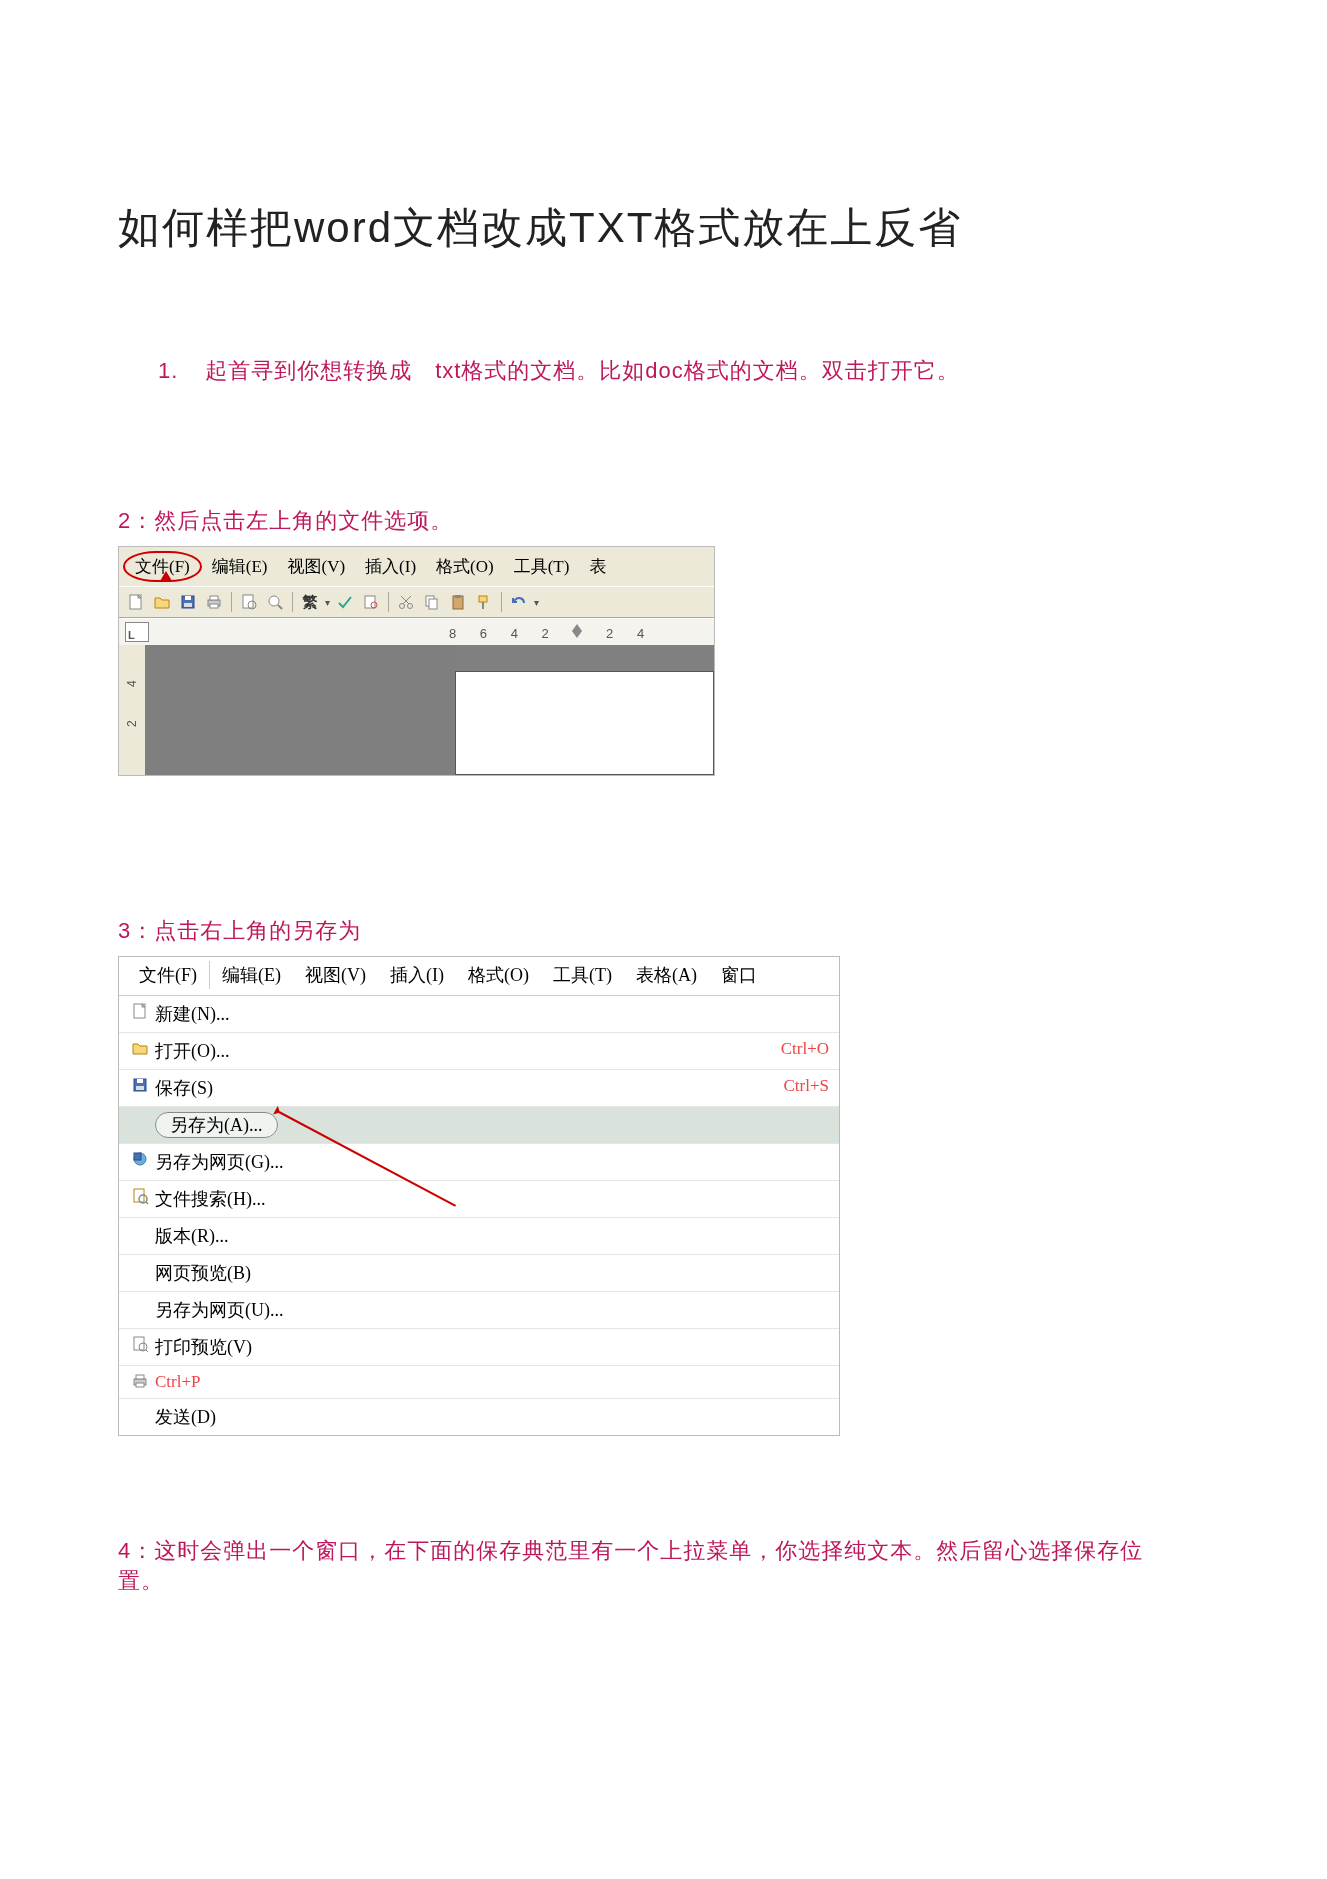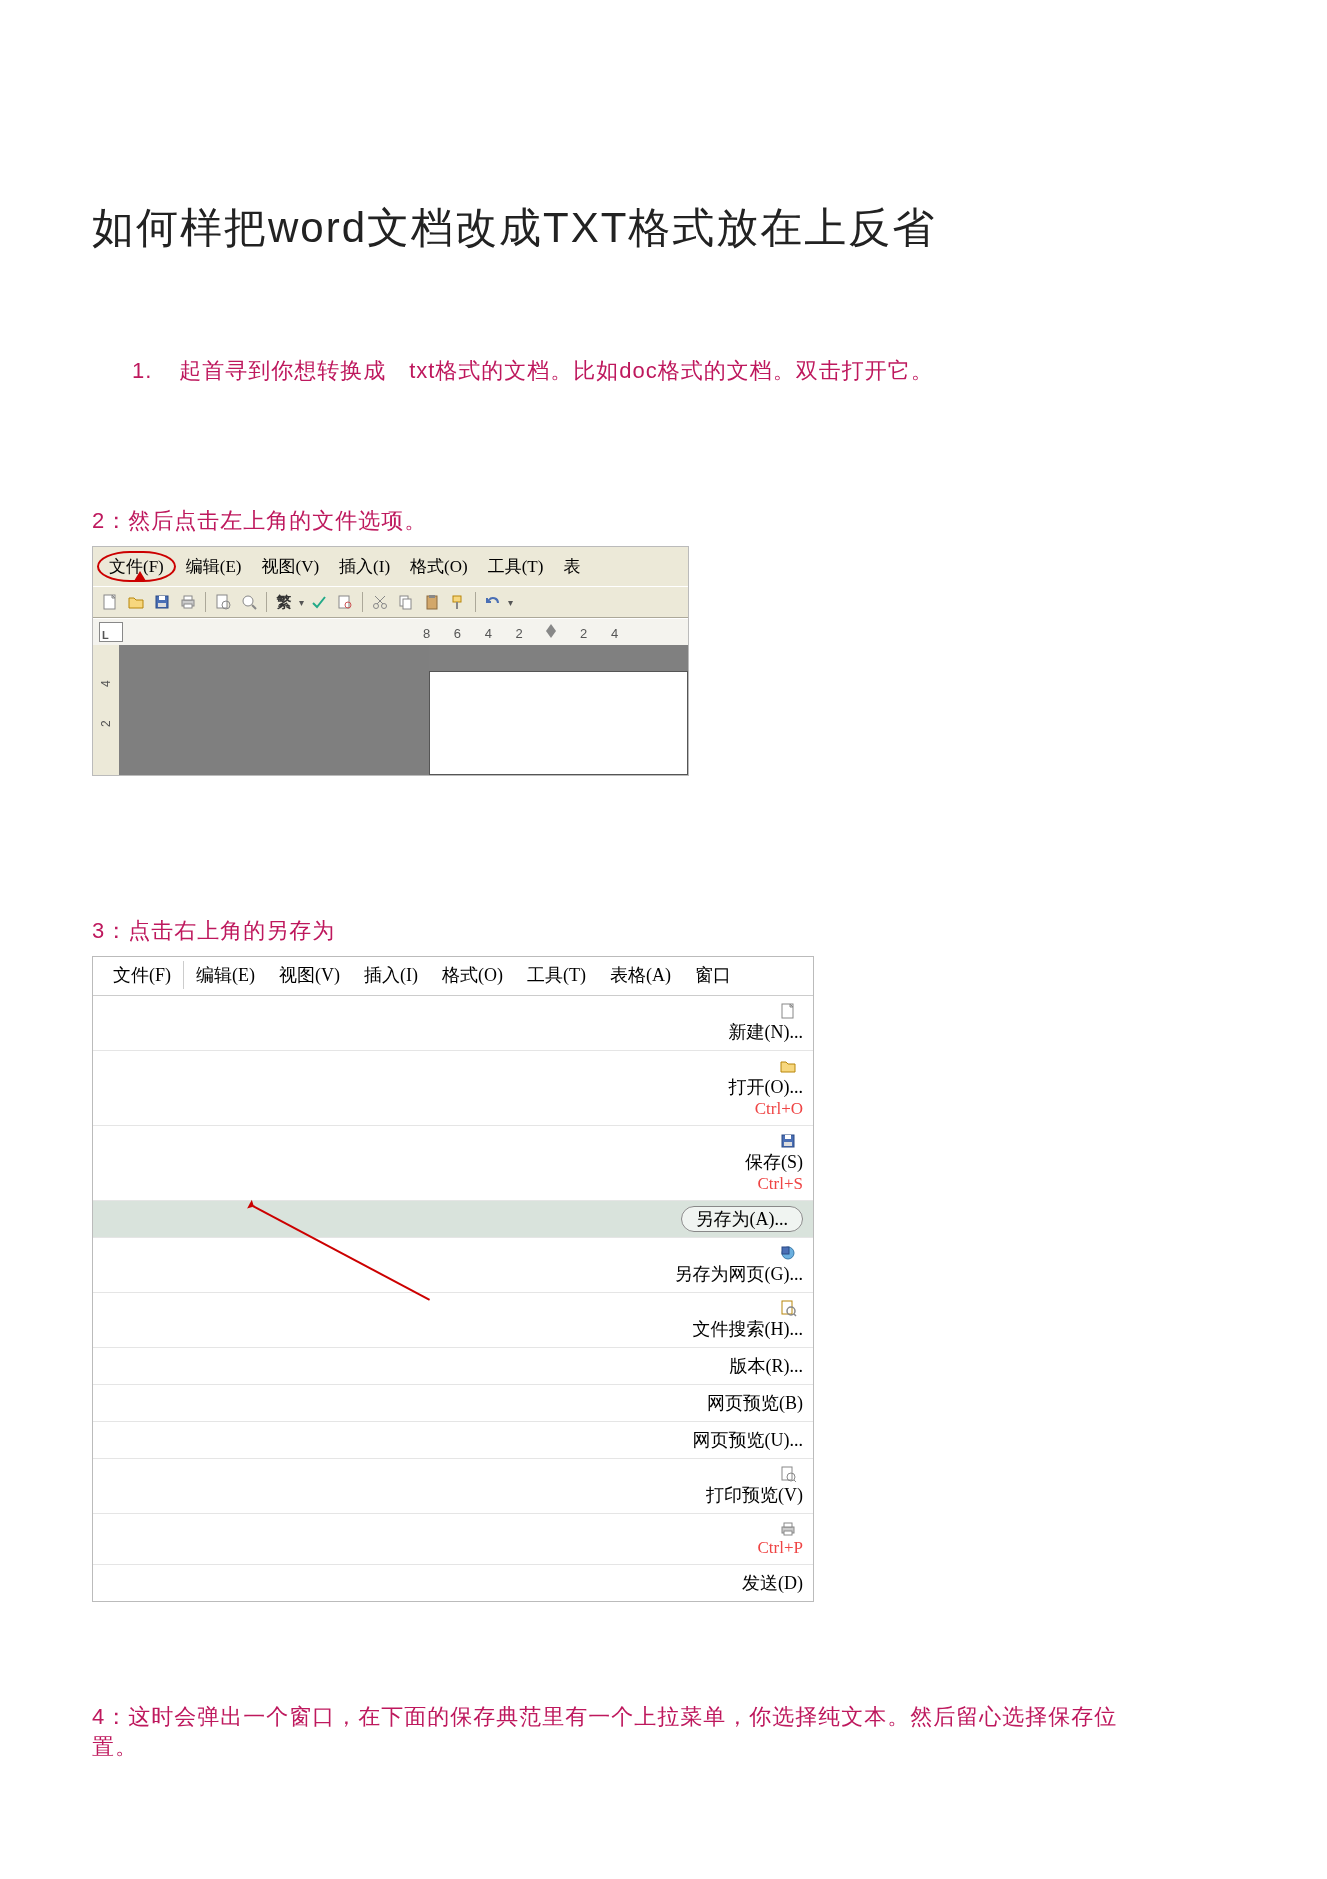--- a/index.html
+++ b/index.html
@@ -6,21 +6,21 @@
     margin: 0;
     background: #ffffff;
     font-family: "Microsoft YaHei", "SimSun", sans-serif;
     color: #333;
   }
   .page {
     width: 1327px;
     min-height: 1879px;
     background: #fff;
     position: relative;
-    padding: 200px 180px 100px 92px;
+    padding: 200px 180px 100px 118px;
     box-sizing: border-box;
   }
   .title {
     font-size: 42px;
     font-weight: 400;
     color: #222;
     margin: 0 0 100px 0;
     letter-spacing: 2px;
   }
   .step {
@@ -185,24 +185,23 @@
   .shot2-menubar .mitem:first-child {
     border-right: 1px solid #ccc;
   }
   .menu-list {
     list-style: none;
     margin: 0;
     padding: 0;
   }
   .menu-list li {
     display: flex;
-    align-items: flex-end;
+    align-items: flex-start;
     padding: 6px 10px 6px 6px;
     border-bottom: 1px solid #e5e5e5;
-    flex-direction: column;
   }
   .menu-list li .icon-slot {
     width: 30px;
     display: flex;
     justify-content: center;
   }
   .menu-list li .label {
     flex: 1;
   }
   .menu-list li .shortcut {
@@ -449,21 +448,21 @@
       <li>
         <span class="icon-slot"></span>
         <span class="label">版本(R)...</span>
       </li>
       <li>
         <span class="icon-slot"></span>
         <span class="label">网页预览(B)</span>
       </li>
       <li>
         <span class="icon-slot"></span>
-        <span class="label">网页预览(U)...</span>
+        <span class="label">另存为网页(U)...</span>
       </li>
       <li>
         <span class="icon-slot">
             <svg width="18" height="18">
               <rect x="3" y="2" width="10" height="13" fill="#fff" stroke="#888"></rect>
               <circle cx="12" cy="12" r="4" fill="none" stroke="#888"></circle>
               <line x1="15" y1="15" x2="17" y2="17" stroke="#888"></line>
             </svg>
           </span>
         <span class="label">打印预览(V)</span>

